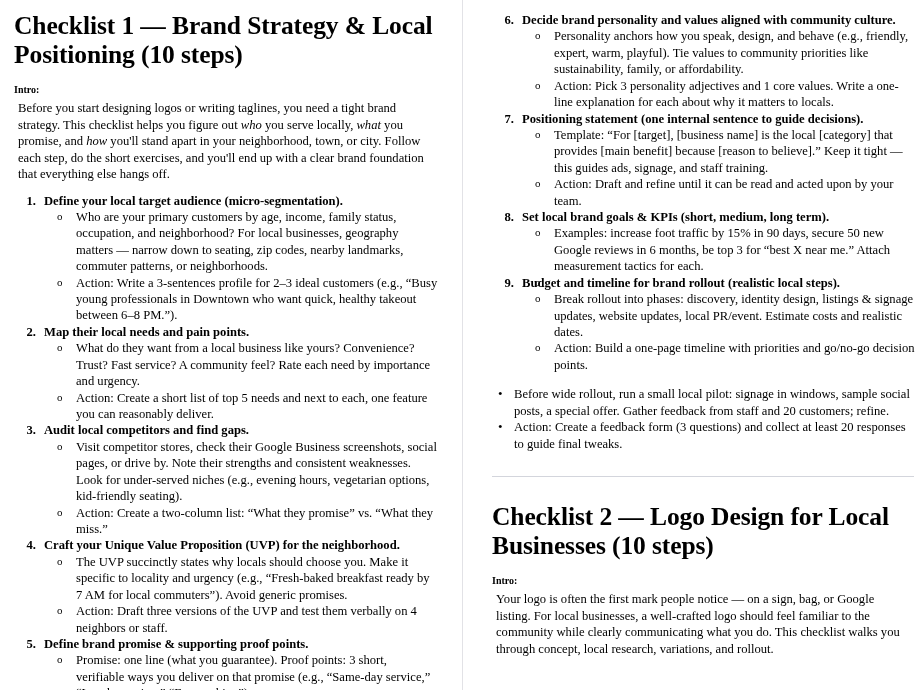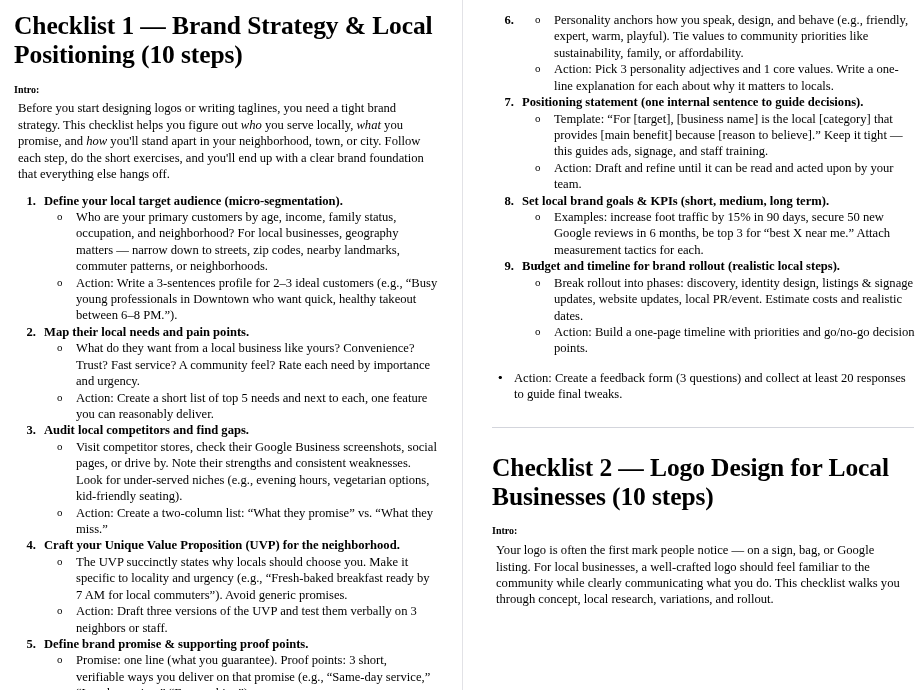--- a/index.html
+++ b/index.html
@@ -154,21 +154,21 @@
     <div>
       <div class="intro-label">Intro:</div>
       <p class="intro-body"><span>Before you start designing logos or writing taglines, you need a tight brand strategy. This checklist helps you figure out </span><em>who</em><span> you serve locally, </span><em>what</em><span> you promise, and </span><em>how</em><span> you'll stand apart in your neighborhood, town, or city. Follow each step, do the short exercises, and you'll end up with a clear brand foundation that everything else hangs off.</span></p>
     </div>
 
     <ol class="steps">
         <li class="step">
           <span class="step-num">1.</span>
           <span class="step-title">Define your local target audience (micro-segmentation).</span>
           <ul class="substeps">
-            <li class="substep"><span class="sub-marker">o</span><span>Who are your primary customers by age, income, family status, occupation, and neighborhood? For local businesses, geography matters — narrow down to streets, zip codes, nearby landmarks, commuter patterns, or neighborhoods.</span></li>
+            <li class="substep"><span class="sub-marker">o</span><span>Who are your primary customers by age, income, family status, occupation, and neighborhood? For local businesses, geography matters — narrow down to seating, zip codes, nearby landmarks, commuter patterns, or neighborhoods.</span></li>
             <li class="substep"><span class="sub-marker">o</span><span>Action: Write a 3-sentences profile for 2–3 ideal customers (e.g., “Busy young professionals in Downtown who want quick, healthy takeout between 6–8 PM.”).</span></li>
           </ul>
         </li>
         <li class="step">
           <span class="step-num">2.</span>
           <span class="step-title">Map their local needs and pain points.</span>
           <ul class="substeps">
             <li class="substep"><span class="sub-marker">o</span><span>What do they want from a local business like yours? Convenience? Trust? Fast service? A community feel? Rate each need by importance and urgency.</span></li>
             <li class="substep"><span class="sub-marker">o</span><span>Action: Create a short list of top 5 needs and next to each, one feature you can reasonably deliver.</span></li>
           </ul>
@@ -179,38 +179,39 @@
           <ul class="substeps">
             <li class="substep"><span class="sub-marker">o</span><span>Visit competitor stores, check their Google Business screenshots, social pages, or drive by. Note their strengths and consistent weaknesses. Look for under-served niches (e.g., evening hours, vegetarian options, kid-friendly seating).</span></li>
             <li class="substep"><span class="sub-marker">o</span><span>Action: Create a two-column list: “What they promise” vs. “What they miss.”</span></li>
           </ul>
         </li>
         <li class="step">
           <span class="step-num">4.</span>
           <span class="step-title">Craft your Unique Value Proposition (UVP) for the neighborhood.</span>
           <ul class="substeps">
             <li class="substep"><span class="sub-marker">o</span><span>The UVP succinctly states why locals should choose you. Make it specific to locality and urgency (e.g., “Fresh-baked breakfast ready by 7 AM for local commuters”). Avoid generic promises.</span></li>
-            <li class="substep"><span class="sub-marker">o</span><span>Action: Draft three versions of the UVP and test them verbally on 3 neighbors or staff.</span></li>
+            <li class="substep"><span class="sub-marker">o</span><span>Action: Draft three versions of the UVP and test them verbally on 4 neighbors or staff.</span></li>
           </ul>
         </li>
         <li class="step">
           <span class="step-num">5.</span>
           <span class="step-title">Define brand promise &amp; supporting proof points.</span>
           <ul class="substeps">
             <li class="substep"><span class="sub-marker">o</span><span>Promise: one line (what you guarantee). Proof points: 3 short, verifiable ways you deliver on that promise (e.g., “Same-day service,” “Local sourcing,” “Free parking”).</span></li>
           </ul>
         </li>
       </ol>
   </div>
 
   <div class="column col-right">
 
     <ol class="steps" style="margin-top:0;">
         <li class="step">
           <span class="step-num">6.</span>
+          <span class="step-title">Decide brand personality and values aligned with community culture.</span>
           <ul class="substeps">
             <li class="substep"><span class="sub-marker">o</span><span>Personality anchors how you speak, design, and behave (e.g., friendly, expert, warm, playful). Tie values to community priorities like sustainability, family, or affordability.</span></li>
             <li class="substep"><span class="sub-marker">o</span><span>Action: Pick 3 personality adjectives and 1 core values. Write a one-line explanation for each about why it matters to locals.</span></li>
           </ul>
         </li>
         <li class="step">
           <span class="step-num">7.</span>
           <span class="step-title">Positioning statement (one internal sentence to guide decisions).</span>
           <ul class="substeps">
             <li class="substep"><span class="sub-marker">o</span><span>Template: “For [target], [business name] is the local [category] that provides [main benefit] because [reason to believe].” Keep it tight — this guides ads, signage, and staff training.</span></li>
@@ -229,21 +230,21 @@
           <span class="step-num">9.</span>
           <span class="step-title">Budget and timeline for brand rollout (realistic local steps).</span>
           <ul class="substeps">
             <li class="substep"><span class="sub-marker">o</span><span>Break rollout into phases: discovery, identity design, listings &amp; signage updates, website updates, local PR/event. Estimate costs and realistic dates.</span></li>
             <li class="substep"><span class="sub-marker">o</span><span>Action: Build a one-page timeline with priorities and go/no-go decision points.</span></li>
           </ul>
         </li>
       </ol>
 
     <ul class="tail-bullets">
-        <li class="tail-bullet"><span class="dot-marker">•</span></li>
+        <li class="tail-bullet"><span class="dot-marker">•</span><span>Before wide rollout, run a small local pilot: signage in windows, sample social posts, a special offer. Gather feedback from staff and 20 customers; refine.</span></li>
         <li class="tail-bullet"><span class="dot-marker">•</span><span>Action: Create a feedback form (3 questions) and collect at least 20 responses to guide final tweaks.</span></li>
       </ul>
 
     <div class="rule-wrap">
       <hr class="section-rule">
     </div>
 
     <h1 class="doc-title">Checklist 2 — Logo Design for Local Businesses (10 steps)</h1>
 
     <div>

